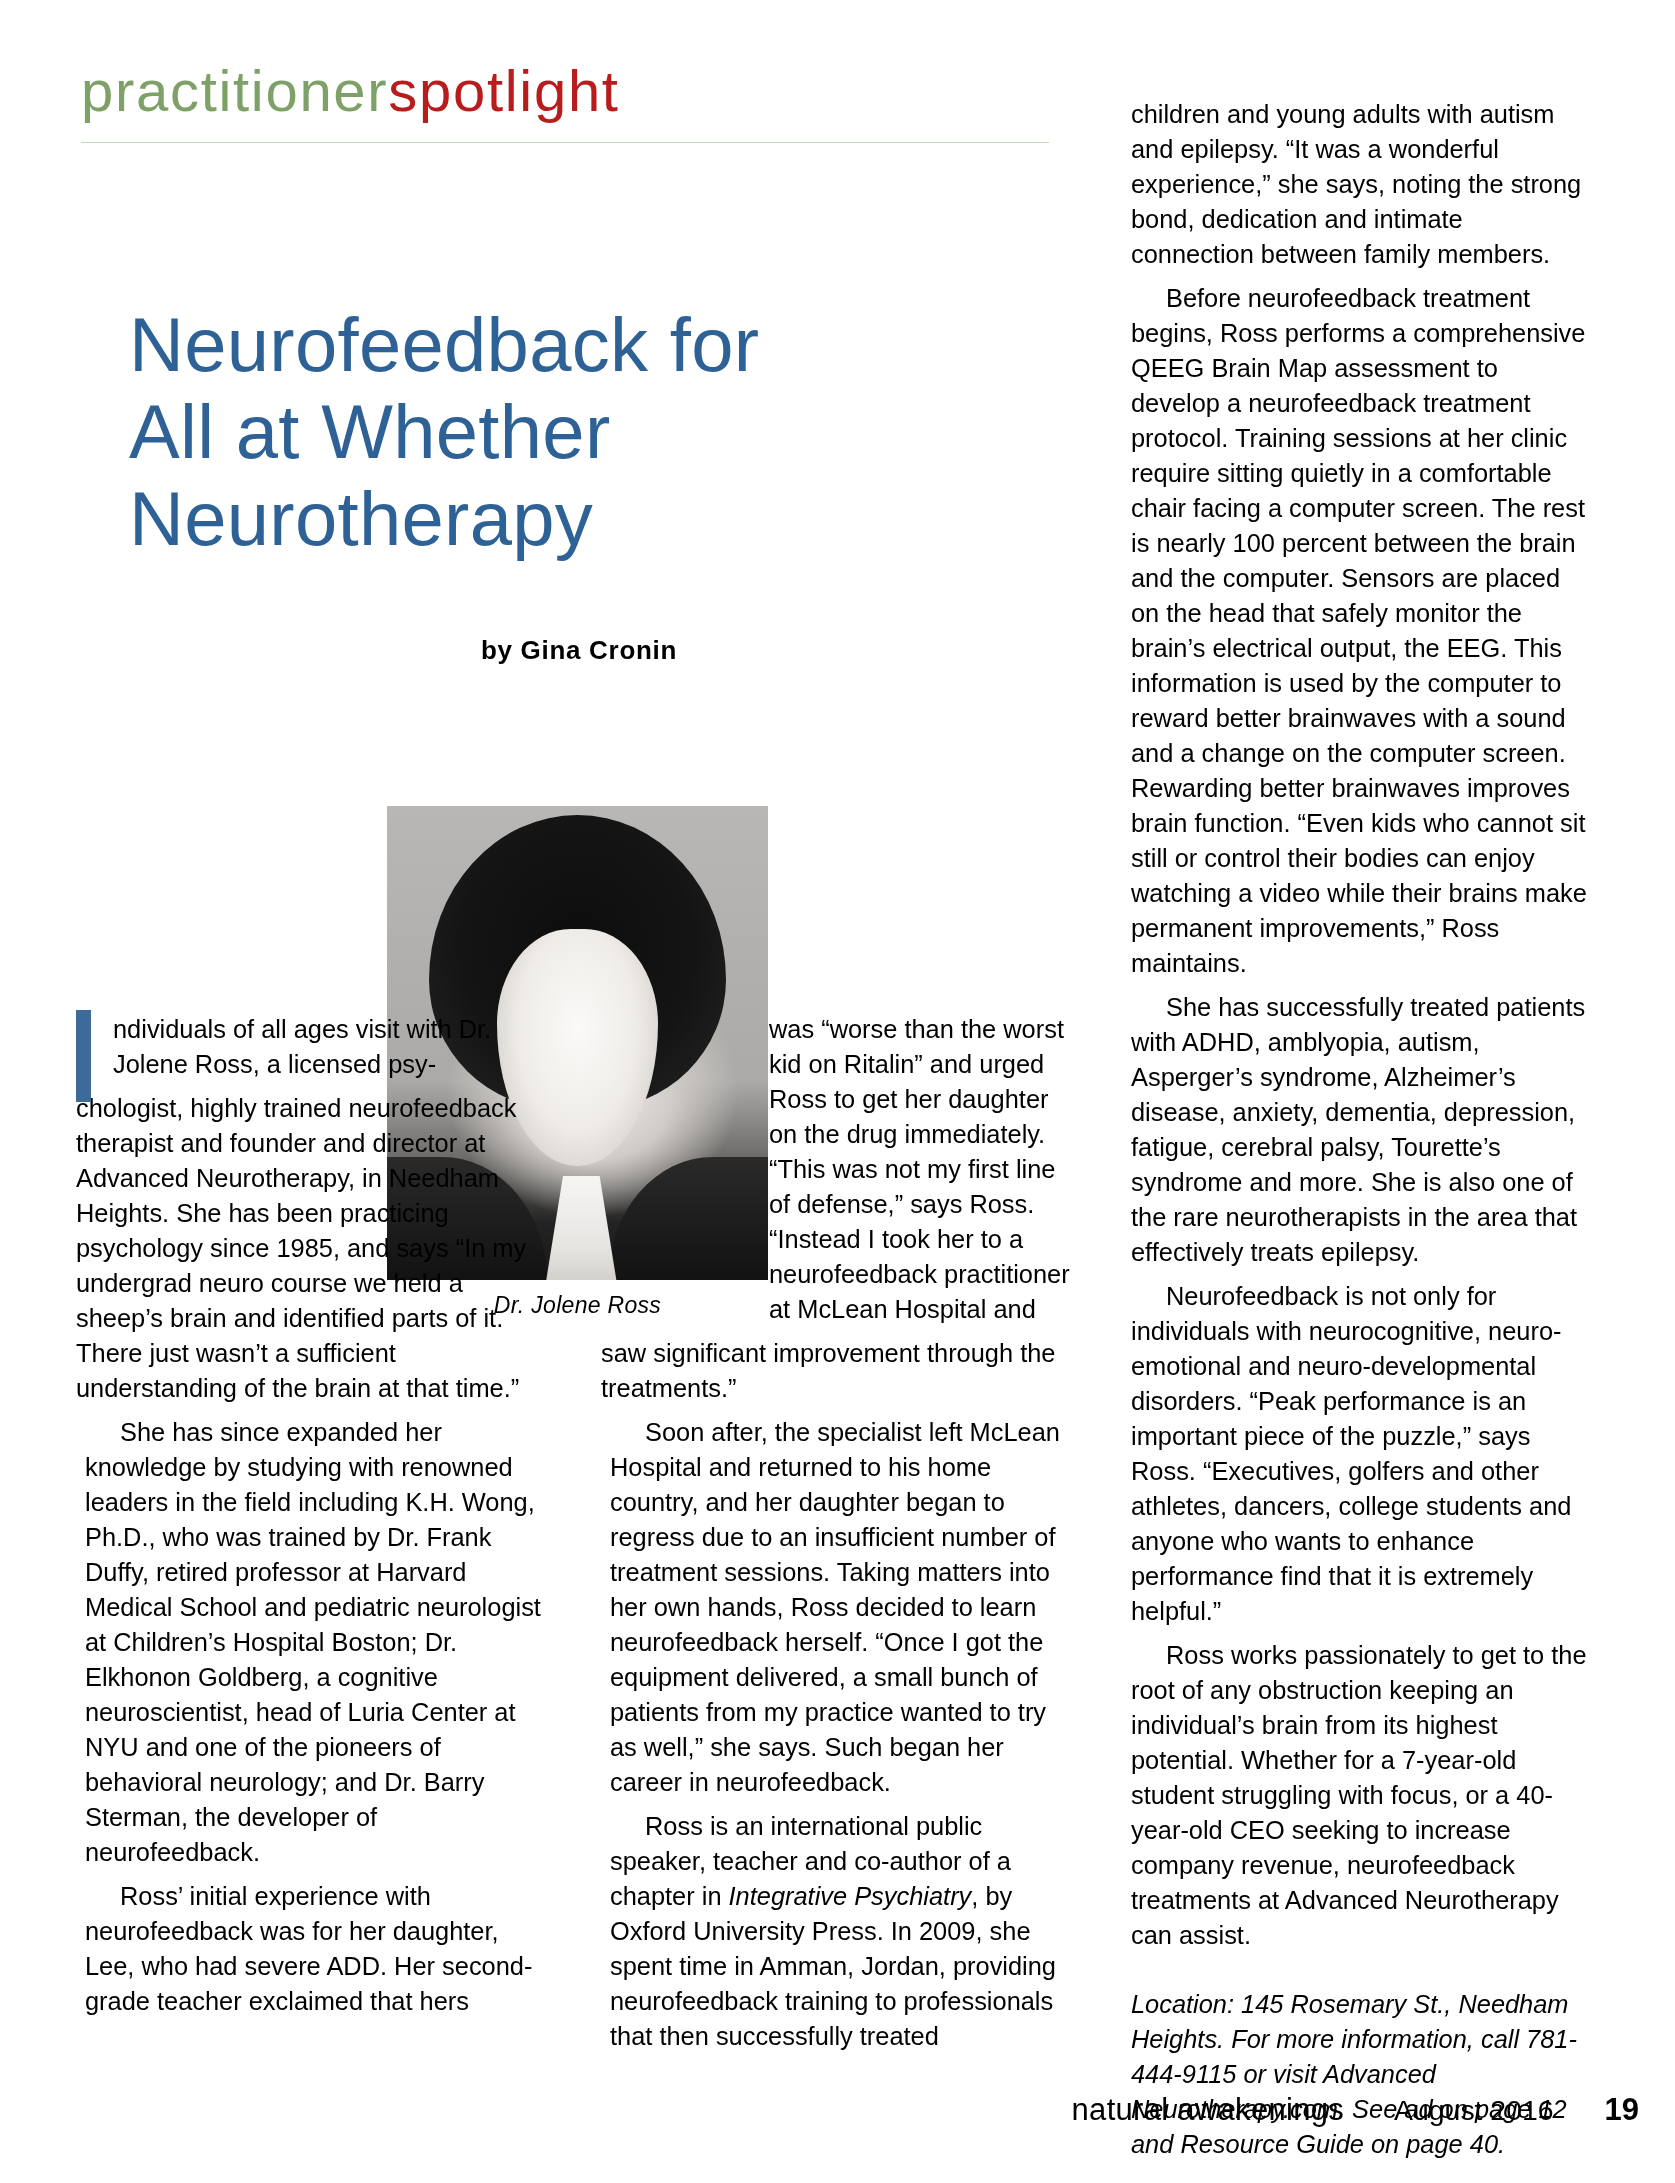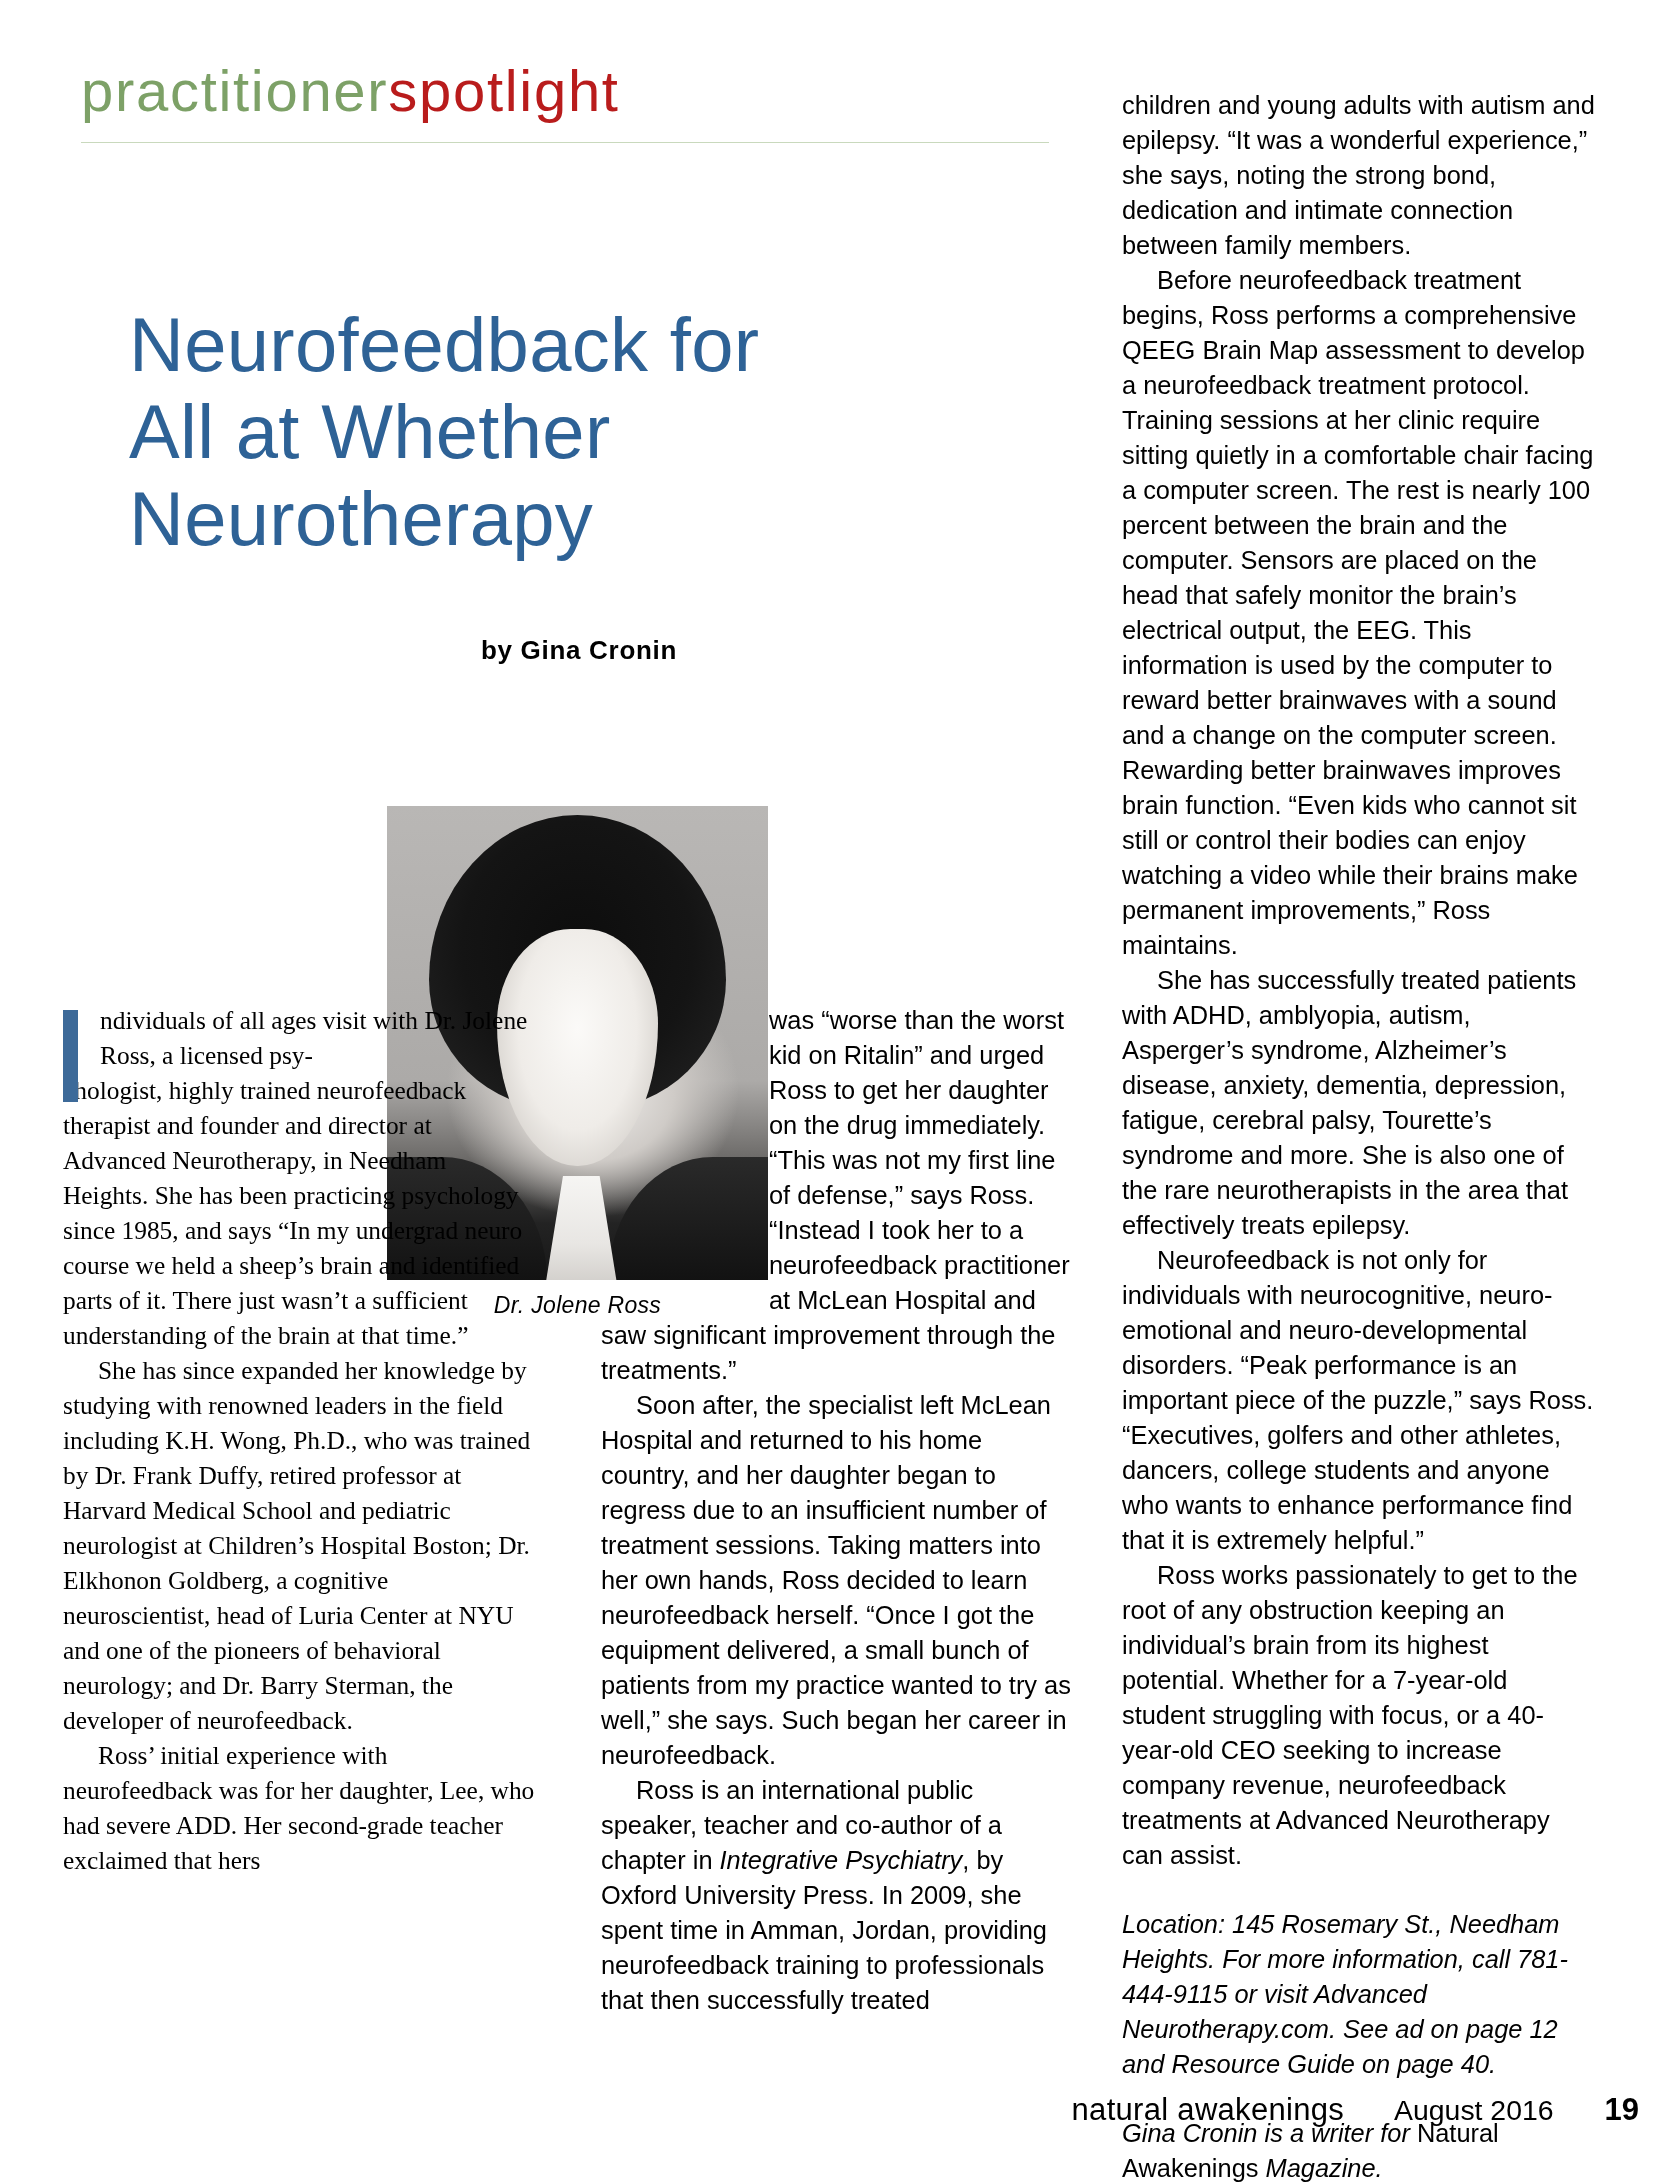--- a/index.html
+++ b/index.html
@@ -131,29 +131,28 @@
   }
 
   
   .col {
     position: absolute;
     font-size: 25.4px;
     line-height: 35px;
     text-align: left;
     color: #000;
   }
-  .col p { margin: 0; }
+  .col p { margin: 9px; }
   .col p + p { text-indent: 35px; }
 
   
   #col1 {
-    left: 63px;
+    left: 76px;
     top: 1003px;
     width: 474px;
-    font-family: Liberation Serif, serif;
   }
   .dropcap-bar {
     position: absolute;
     left: 0px;
     top: 6.8px;
     width: 15px;
     height: 92px;
     background: #3d6a99;
   }
   #col1 .wrap-head { margin-left: 37px; width: 437px; }

